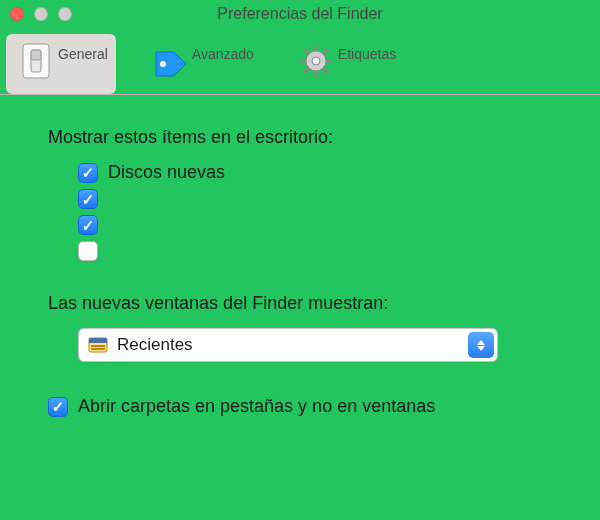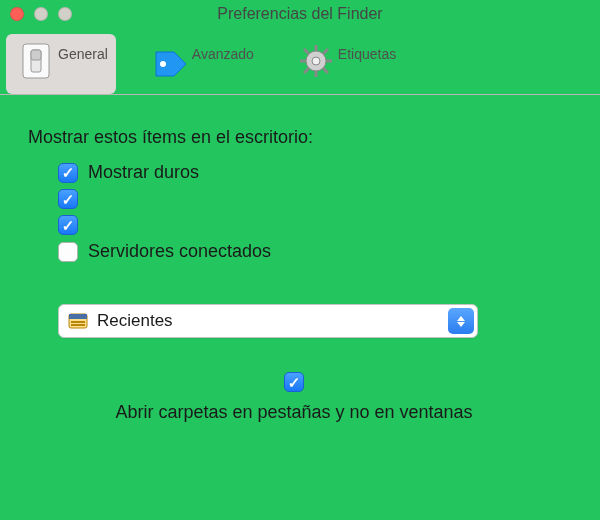--- a/index.html
+++ b/index.html
@@ -45,21 +45,21 @@
     .tab {
       display:flex; align-items:flex-start;
       padding: 6px 8px 12px 8px; border-radius:6px;
       cursor: default;
       min-width: 70px;
     }
     .tab.active { background:#dedad7; }
     .tab-label { font-size:14px; color:#505050; margin-top:6px;}
     .tab-icon-box { width:44px; height:42px; display:flex; justify-content:center; align-items:center;}
     .body {
-      padding: 32px 40px 20px 28px;
+      padding: 32px 40px 20px 48px;
     }
     .section-label { font-size:18px; color:#1a1a1a; margin-bottom:14px;}
     .checkbox-row {
       display:flex; align-items:center; gap:10px;
       margin: 6px 0 6px 30px;
       font-size:18px;
     }
     .checkbox {
       width:20px; height:20px; border-radius:5px;
       border:1px solid #b0b0b0; background:#fdfdfd;
@@ -86,21 +86,21 @@
     .dd-text { font-size:17px; color:#1a1a1a;}
     .dd-arrows {
       position:absolute; right:3px; top:3px; bottom:3px; width:26px;
       background: linear-gradient(#5aa7ff,#2a7cf0);
       border-radius:5px;
       display:flex; flex-direction:column; justify-content:center; align-items:center;
       gap:1px;
     }
     .tri-up { width:0;height:0;border-left:4px solid transparent;border-right:4px solid transparent;border-bottom:5px solid white;}
     .tri-down{ width:0;height:0;border-left:4px solid transparent;border-right:4px solid transparent;border-top:5px solid white;}
-    .bottom-check { margin-top:34px; display:flex; align-items:center; gap:10px; font-size:18px;flex-direction:column;}
+    .bottom-check { margin-top:34px; display:flex; align-items:center; gap:10px; font-size:18px;}
     .bottom-check .checkbox { margin-left:0; }
   </style>
 </head>
 <body>
 
 <div class="window">
   <div class="titlebar">
     <div class="traffic">
       <div class="dot red"></div>
       <div class="dot yellow"></div>
@@ -148,35 +148,35 @@
       </div>
       <div class="tab-label">Etiquetas</div>
     </div>
   </div>
 
   <div class="body">
     <div class="section-label">Mostrar estos ítems en el escritorio:</div>
 
     <div class="checkbox-row">
       <div class="checkbox checked"></div>
-      <span>Mostrar duros</span>
+      <span>Discos nuevas</span>
     </div>
     <div class="checkbox-row">
       <div class="checkbox checked"></div>
     </div>
     <div class="checkbox-row">
       <div class="checkbox checked"></div>
     </div>
     <div class="checkbox-row">
       <div class="checkbox"></div>
-      <span>Servidores conectados</span>
     </div>
 
     <div class="sp"></div>
 
+    <div class="section-label">Las nuevas ventanas del Finder muestran:</div>
 
     <div class="dropdown-wrap">
       <div class="dropdown">
         <div class="dd-icon">
           <svg width="22" height="22" viewBox="0 0 22 22">
             <rect x="2" y="4" width="18" height="14" rx="2" fill="#ffe08a" stroke="#b8860b"></rect>
             <rect x="2" y="4" width="18" height="5" fill="#4a6fa5"></rect>
             <rect x="4" y="11" width="14" height="2" fill="#b8860b"></rect>
             <rect x="4" y="14" width="14" height="2" fill="#b8860b"></rect>
           </svg>

